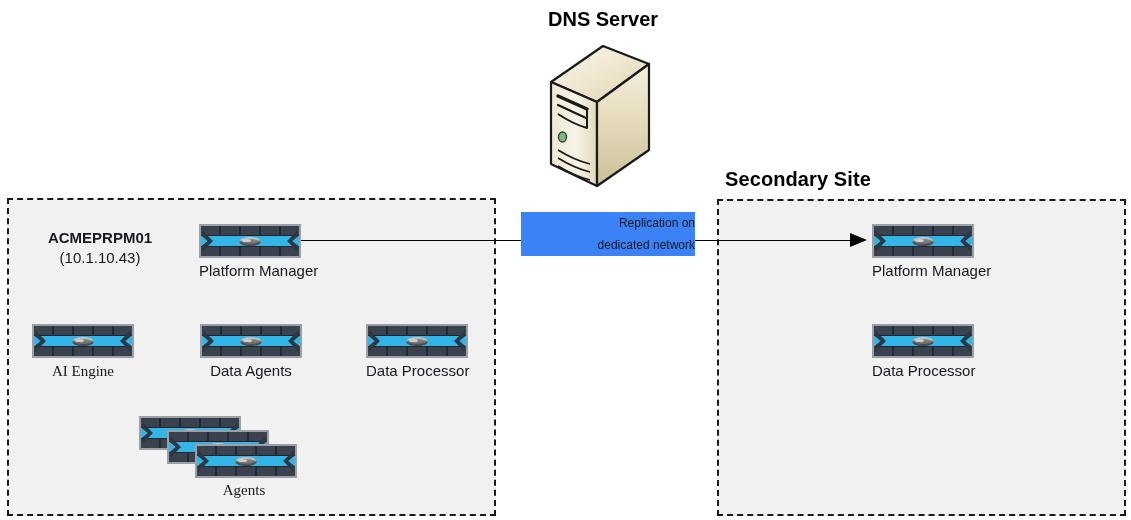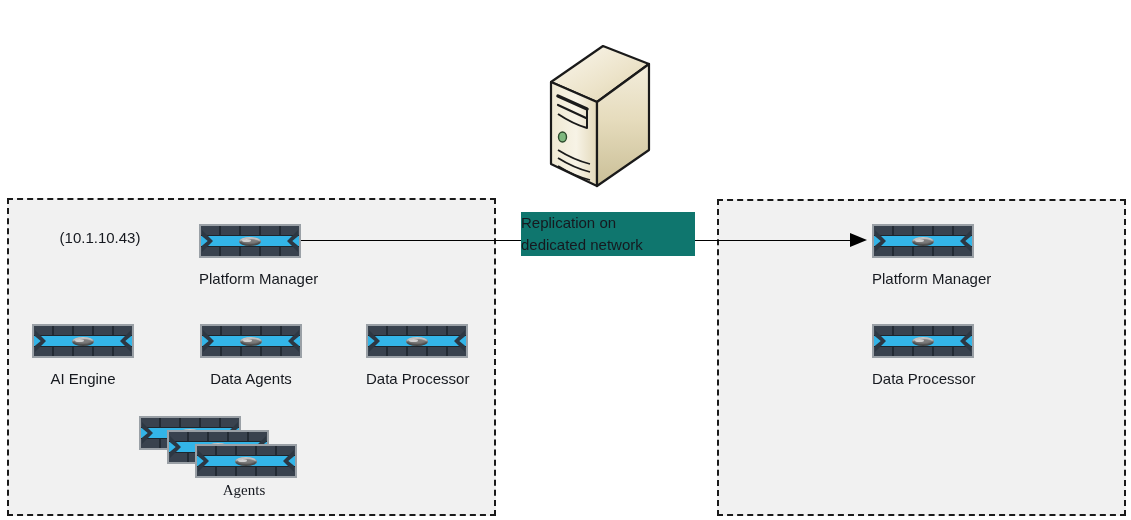--- a/index.html
+++ b/index.html
@@ -46,21 +46,21 @@
   
   .node {
     position: absolute;
     width: 102px;
   }
   .node-label {
     text-align: center;
     font-size: 15px;
     color: #16191f;
     white-space: nowrap;
-    margin-top: 12px;
+    margin-top: 4px;
     line-height: 18px;
   }
 
   
   .switch {
     position: relative;
     width: 102px;
     height: 34px;
     background: #9aa0a6;
     box-sizing: border-box;
@@ -177,60 +177,61 @@
     left: 850px; top: 233px;
     width: 0; height: 0;
     border-top: 7.5px solid transparent;
     border-bottom: 7.5px solid transparent;
     border-left: 17px solid #000000;
   }
   #replication-label {
     position: absolute;
     left: 521px; top: 212px;
     width: 174px;
-    text-align: left;
-    font-size: 15px;
+    text-align: right;
+    font-size: 12px;
     line-height: 22px;
     color: #16191f;
-    background: #0f766e;
+    background: #3b82f6;
   }
 
   
   #dns-title {
     position: absolute;
     left: 548px; top: 8px;
     font-size: 20px;
     font-weight: bold;
     color: #000000;
     white-space: nowrap;
   }
   #dns-server {
     position: absolute;
     left: 545px; top: 42px;
     width: 110px; height: 148px;
   }
   #dns-server svg { display: block; }
 
   
   #node-pm-primary      { left: 199px; top: 224px; }
-  #node-ai-engine       { left: 32px;  top: 324px; }
+  #node-ai-engine       { left: 32px;  top: 324px; font-family: Liberation Serif, serif; }
   #node-data-indexer    { left: 200px; top: 324px; }
   #node-data-processor  { left: 366px; top: 324px; }
   #agents-node          { left: 139px; top: 416px; font-family: Liberation Serif, serif; }
   #node-pm-secondary    { left: 872px; top: 224px; }
   #node-dp-secondary    { left: 872px; top: 324px; }
 
   #callout-primary   { left: 30px;  top: 228px; width: 140px; }
   #callout-secondary { left: 1000px; top: 228px; width: 132px; }
 </style>
 </head>
 <body>
 
 <div class="canvas">
 
+  <div id="dns-title">DNS Server</div>
 
   <div id="dns-server">
     <svg width="110" height="148" viewBox="0 0 110 148" xmlns="http://www.w3.org/2000/svg">
       <defs>
         <linearGradient id="gTop" x1="0" y1="0" x2="1" y2="1">
           <stop offset="0%" stop-color="#fbf8ef"></stop>
           <stop offset="60%" stop-color="#ece3c9"></stop>
           <stop offset="100%" stop-color="#ddd2ad"></stop>
         </linearGradient>
         <linearGradient id="gFront" x1="0" y1="0" x2="1" y2="0">
@@ -259,20 +260,21 @@
 
       <path d="M13,108 Q29,118 45,122" stroke="#1a1a1a" stroke-width="1.8" fill="none"></path>
       <path d="M13,116 Q29,126 45,130" stroke="#1a1a1a" stroke-width="1.8" fill="none"></path>
       <path d="M13,124 Q29,134 45,138" stroke="#1a1a1a" stroke-width="1.8" fill="none"></path>
     </svg>
   </div>
 
   <div id="primary-site-box" class="site-box"></div>
 
   <div id="callout-primary" class="host-callout">
+    <div class="host-name">ACMEPRPM01</div>
     <div class="host-ip">(10.1.10.43)</div>
   </div>
 
   <div id="node-pm-primary" class="node">
     <div class="switch">
       <div class="switch-body">
         <div class="switch-band"></div>
         <div class="rail top">
             <i style="left:18px"></i>
             <i style="left:38px"></i>
@@ -424,20 +426,21 @@
             </div>
           <div class="notch-l"></div>
             <div class="notch-r"></div>
           <div class="switch-oval"></div>
         </div>
       </div>
     </div>
     <div id="agents-label">Agents</div>
   </div>
 
+  <div id="secondary-site-title" class="site-title">Secondary Site</div>
   <div id="secondary-site-box" class="site-box"></div>
 
 
   <div id="node-pm-secondary" class="node">
     <div class="switch">
       <div class="switch-body">
         <div class="switch-band"></div>
         <div class="rail top">
             <i style="left:18px"></i>
             <i style="left:38px"></i>

